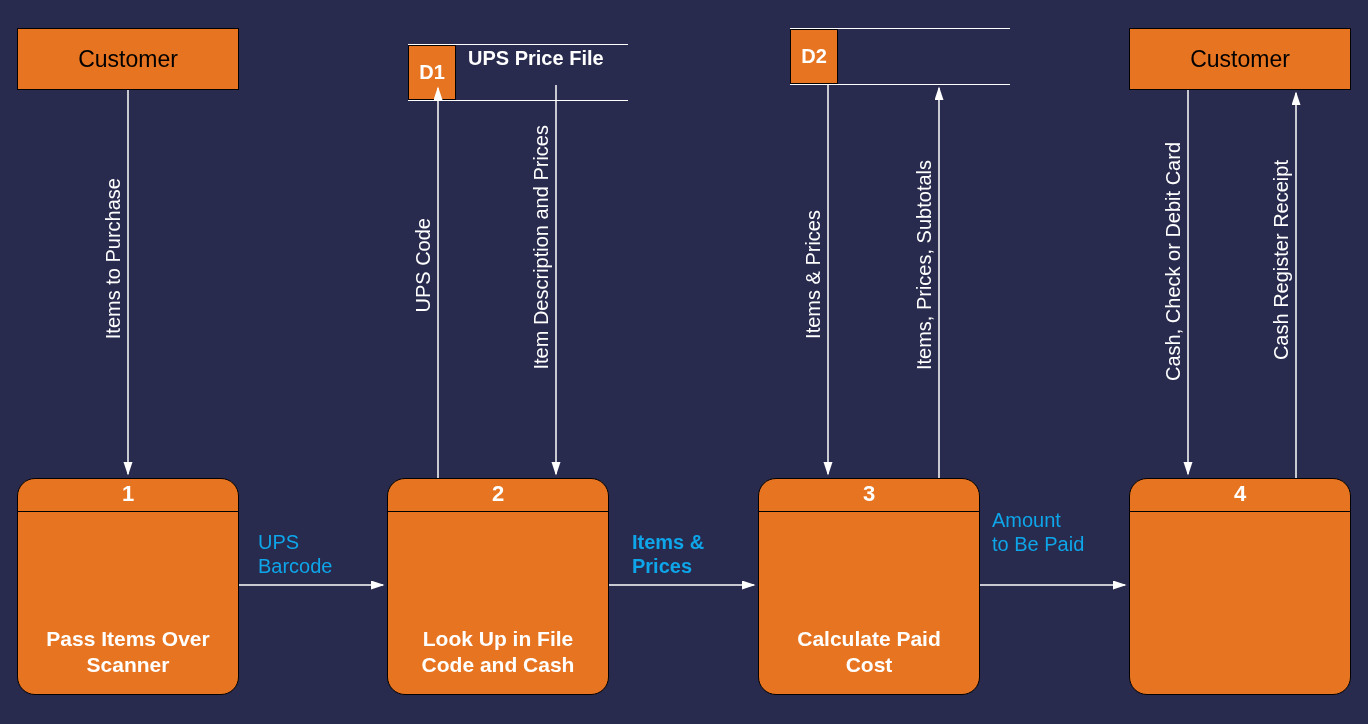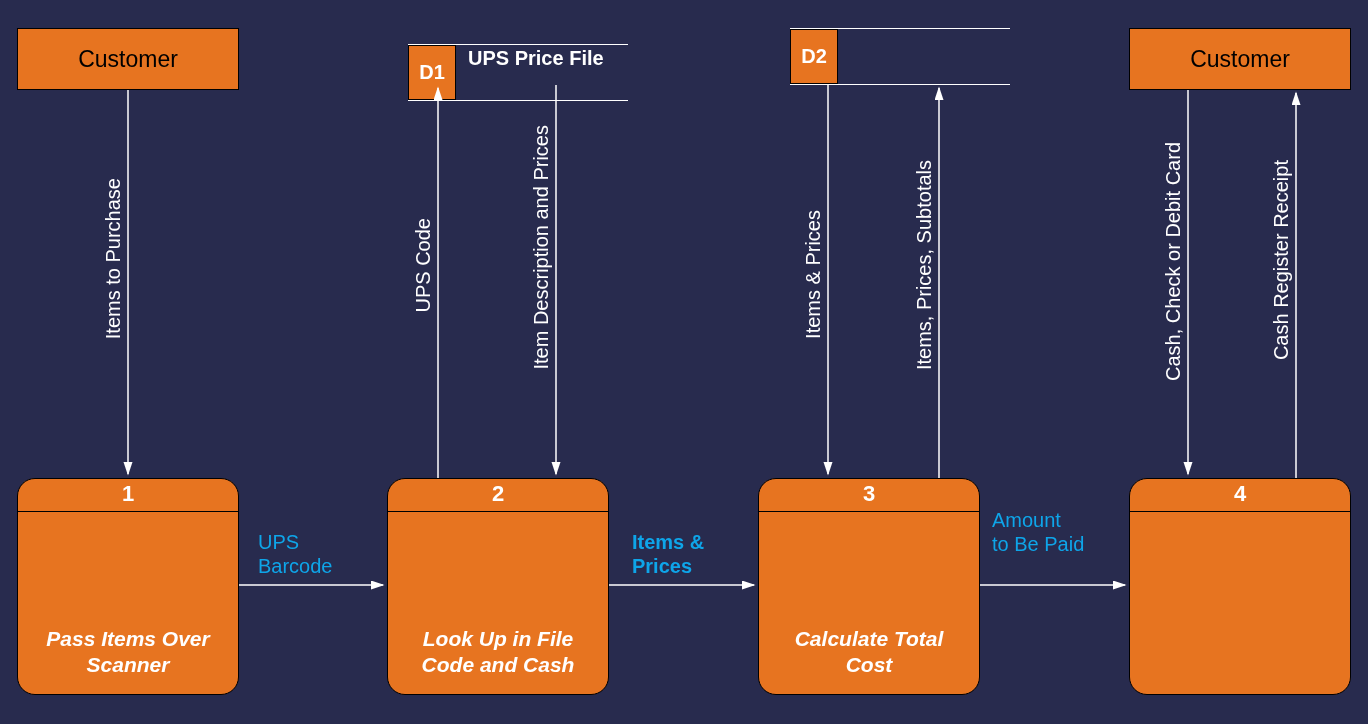--- a/index.html
+++ b/index.html
@@ -67,21 +67,20 @@
   .process .p-label {
     position: absolute;
     bottom: 16px;
     width: 100%;
     text-align: center;
     font-size: 21px;
     font-weight: bold;
     line-height: 1.25;
     padding: 0 24px;
     box-sizing: border-box;
-    font-style: italic;
   }
   .flow-label {
     position: absolute;
     color: #0ea5e9;
     font-size: 20px;
     line-height: 1.2;
   }
   .flow-label-v {
     position: absolute;
     color: #fff;
@@ -122,21 +121,21 @@
 </div>
 
 <div class="process" style="left:387px; top:478px;">
   <div class="p-id">2</div>
   <div class="p-label">Look Up in File
 Code and Cash</div>
 </div>
 
 <div class="process" style="left:758px; top:478px;">
   <div class="p-id">3</div>
-  <div class="p-label">Calculate Total
+  <div class="p-label">Calculate Paid
 Cost</div>
 </div>
 
 <div class="process" style="left:1129px; top:478px;">
   <div class="p-id">4</div>
 </div>
 
 <svg class="arrows">
   <defs>
     <marker id="arrow" markerWidth="10" markerHeight="10" refX="8" refY="3" orient="auto">

